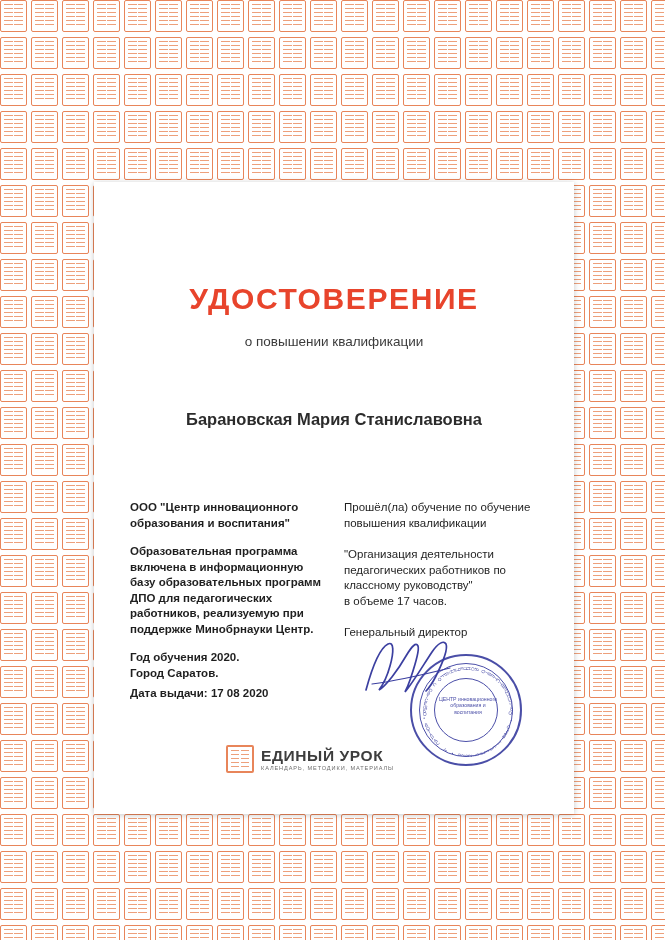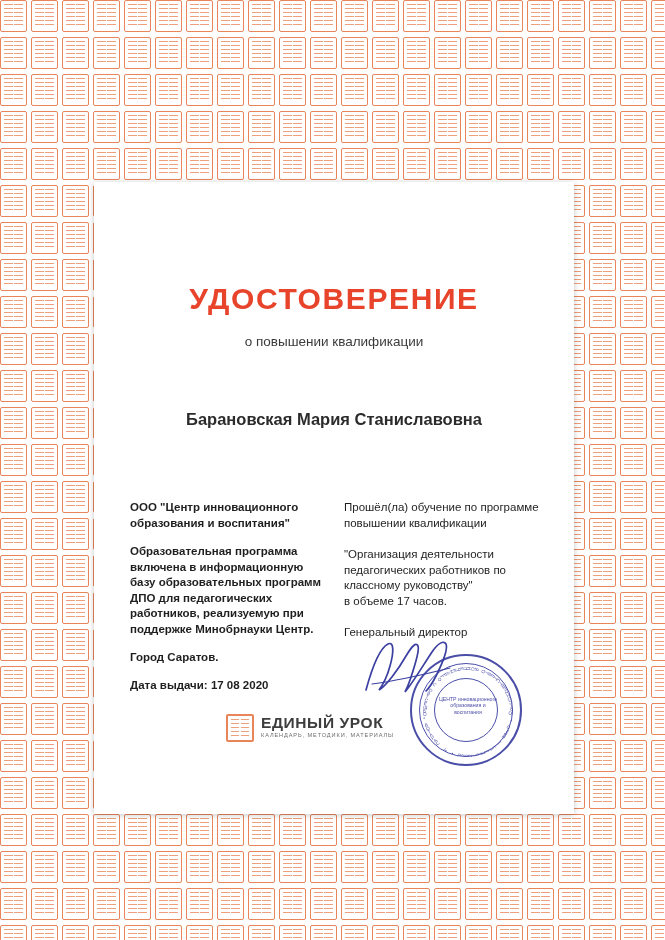--- a/index.html
+++ b/index.html
@@ -200,24 +200,25 @@
     left: 50%;
     top: 50%;
     transform-origin: 0 0;
     white-space: nowrap;
   }
 
   
   .logo {
     position: absolute;
     left: 132px;
-    top: 532px;
+    top: 560px;
     width: 180px;
     height: 34px;
     display: flex;
+    align-items: center;
   }
   .logo-mark {
     width: 28px;
     height: 28px;
     border: 2px solid #e8855a;
     border-radius: 2px;
     position: relative;
     box-sizing: border-box;
     flex: 0 0 auto;
   }
@@ -888,26 +889,27 @@
 
   <div class="cert">
 
     <div class="cert-title">УДОСТОВЕРЕНИЕ</div>
     <div class="cert-subtitle">о повышении квалификации</div>
     <div class="cert-name">Барановская Мария Станиславовна</div>
 
     <div class="col-left">
       <p>ООО "Центр инновационного образования и воспитания"</p>
       <p>Образовательная программа включена в информационную базу образовательных программ ДПО для педагогических работников, реализуемую при поддержке Минобрнауки Центр.</p>
-      <p style="margin-bottom:12px">Город Саратов.</p>
+      <p style="margin-bottom:0">Год обучения 2020.</p>
+      <p style="margin-bottom:5px">Город Саратов.</p>
       <p class="last">Дата выдачи: 17 08 2020</p>
     </div>
 
     <div class="col-right">
-      <p>Прошёл(ла) обучение по программе повышении квалификации</p>
+      <p>Прошёл(ла) обучение по обучение повышения квалификации</p>
       <p style="margin-bottom:0">"Организация деятельности педагогических работников по классному руководству"</p>
       <p>в объеме 17 часов.</p>
       <p class="last">Генеральный директор</p>
     </div>
 
     <div class="sign-area">
       <svg class="signature" viewBox="0 0 120 66">
         <path d="M8,56 C14,34 22,14 30,10 C36,7 36,18 32,32 C29,43 24,52 21,56 C28,52 40,36 48,22 C54,12 58,8 60,12 C62,17 56,34 52,46 C50,52 48,56 47,58 C54,50 66,30 74,18 C80,9 86,6 88,10 C90,15 84,30 78,42 C74,50 70,55 68,57" fill="none" stroke="#3b3fa0" stroke-width="1.7" stroke-linecap="round"></path>
         <path d="M14,50 C30,48 60,42 92,34" fill="none" stroke="#3b3fa0" stroke-width="1.2" stroke-linecap="round"></path>
       </svg>

